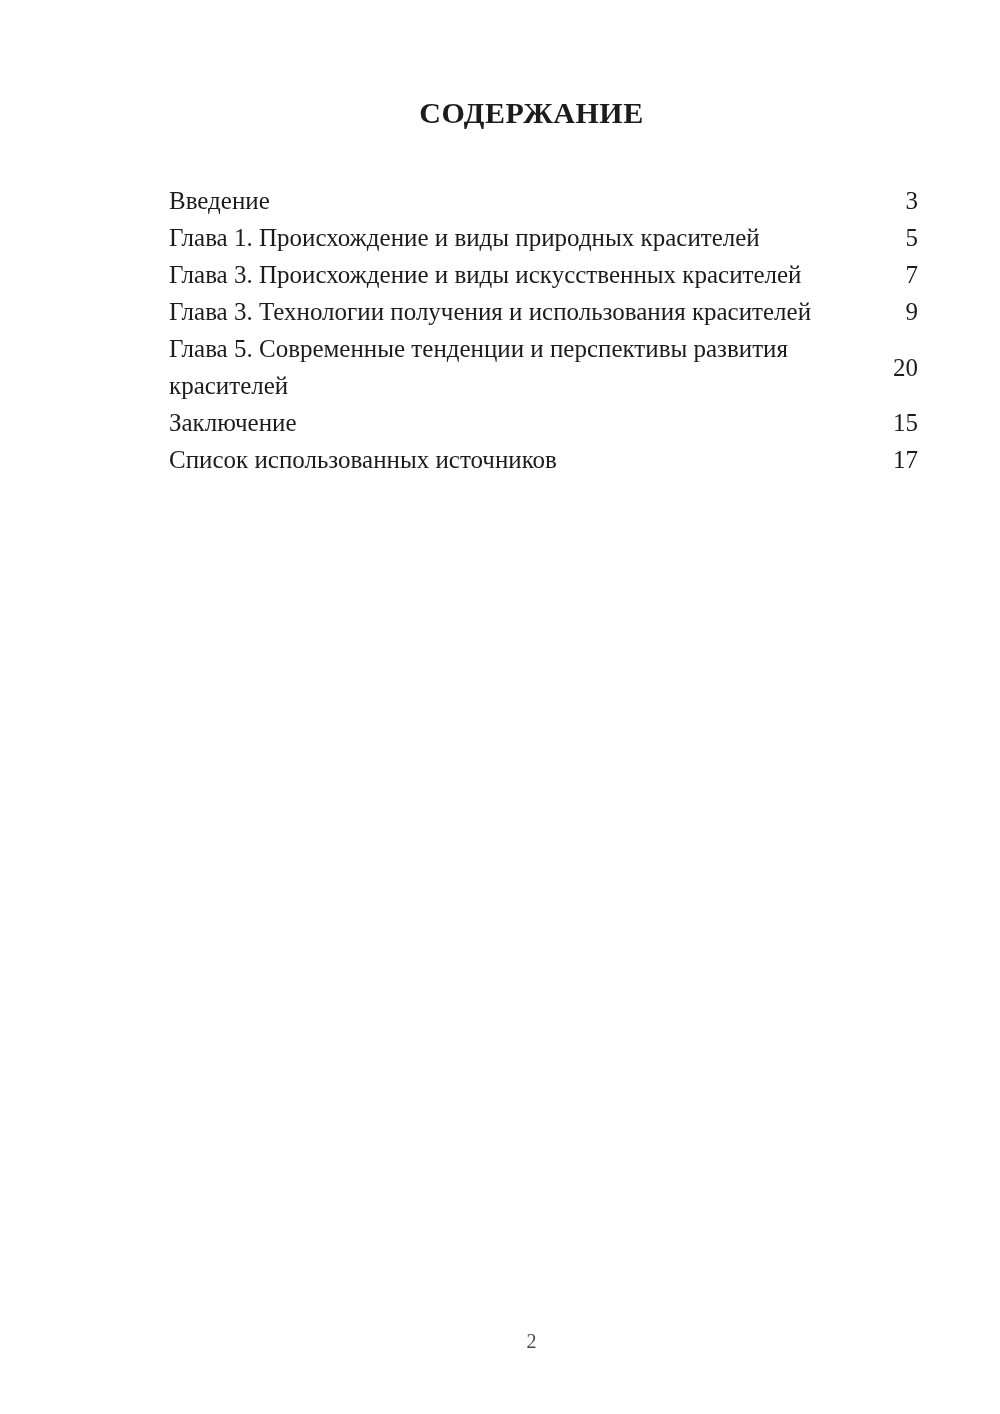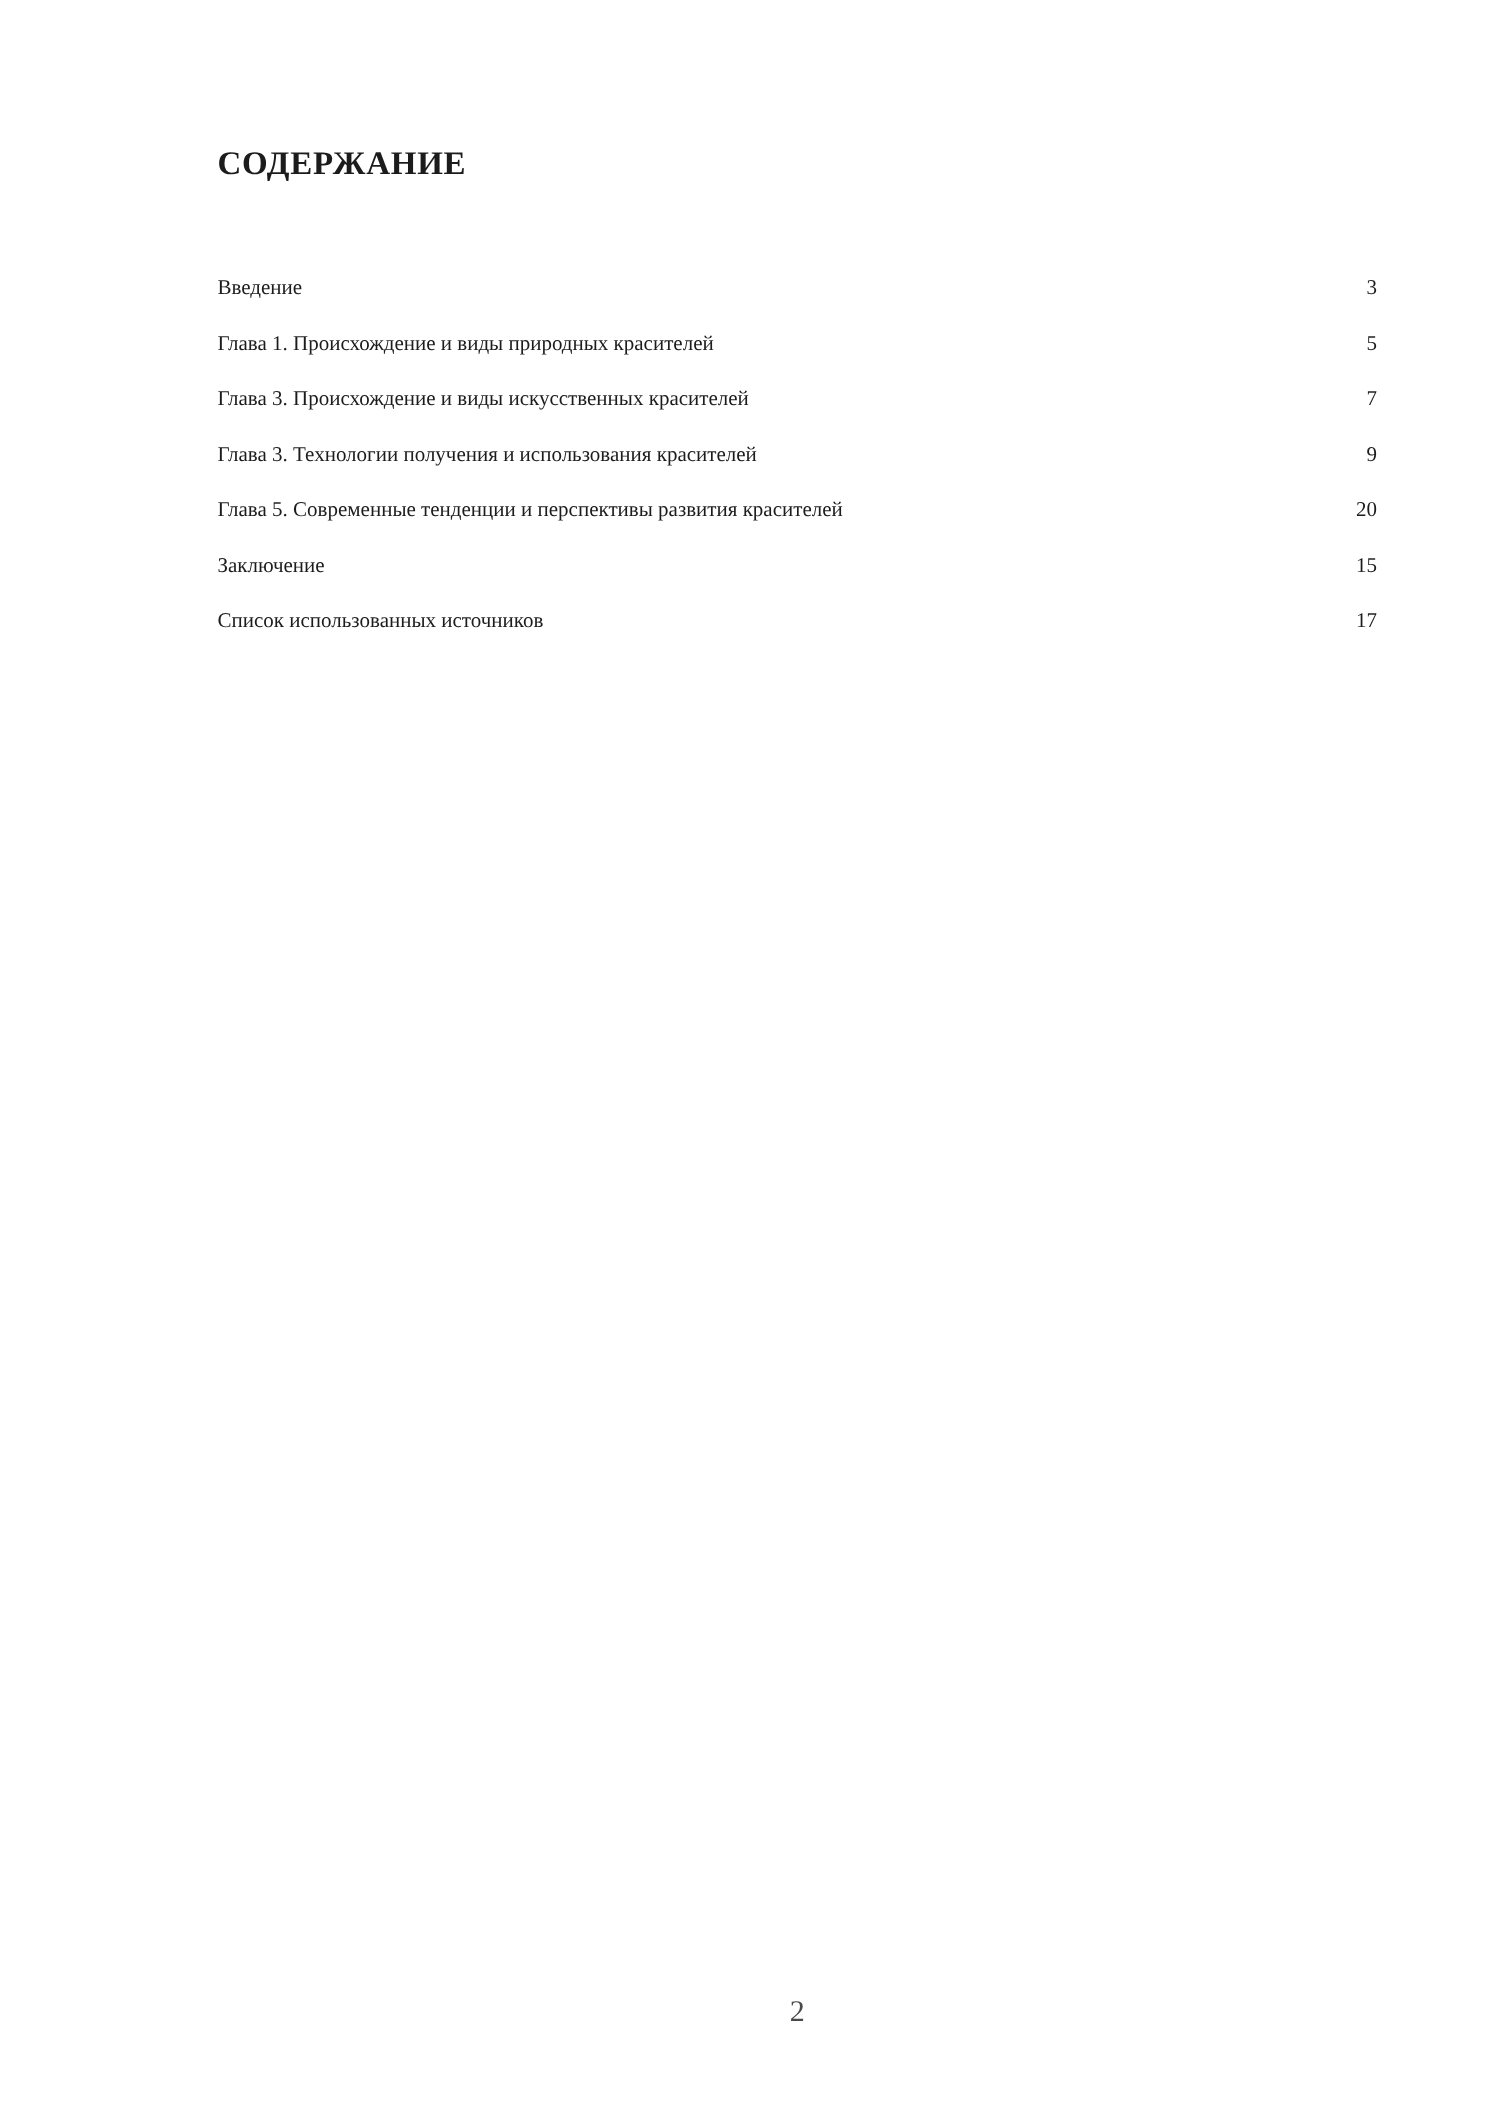--- a/index.html
+++ b/index.html
@@ -17,35 +17,37 @@
     color: #1c1c1c;
     box-sizing: border-box;
   }
   .content {
     position: absolute;
     left: 145px;
     right: 82px;
     top: 96px;
   }
   .doc-title {
+    text-align: center;
     font-weight: bold;
-    font-size: 22px;
+    font-size: 30px;
     letter-spacing: 0.5px;
     margin: 0 0 52px 0;
   }
   .toc {
     display: flex;
     flex-direction: column;
   }
   .toc-row {
     display: flex;
     justify-content: space-between;
-    align-items: flex-start;
-    font-size: 14px;
+    align-items: center;
+    font-size: 25px;
     line-height: 37px;
+    margin-left: 24px;
   }
   .toc-label {
     flex: 1 1 auto;
     padding-right: 24px;
   }
   .toc-page {
     flex: 0 0 auto;
     text-align: right;
     min-width: 36px;
   }

